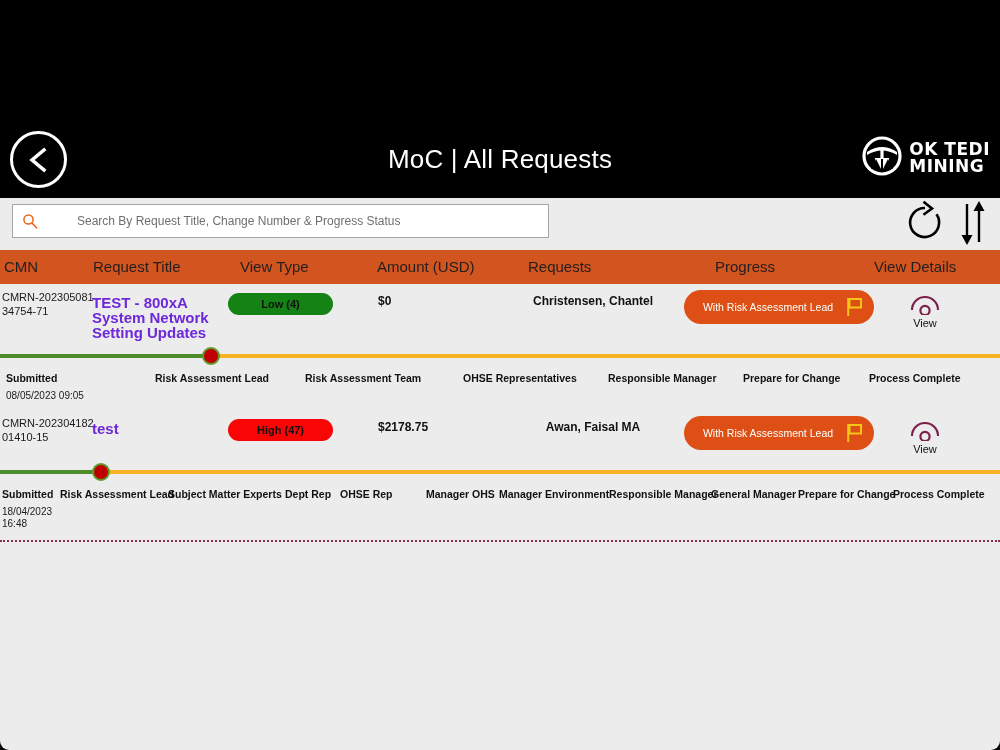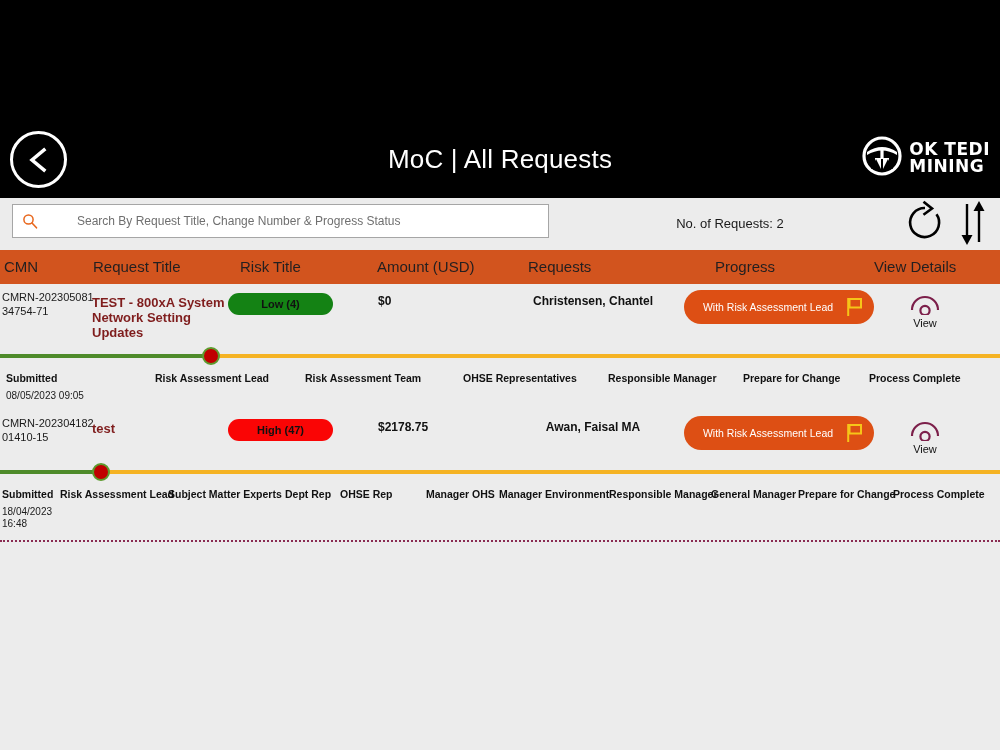--- a/index.html
+++ b/index.html
@@ -14,20 +14,21 @@
     overflow: hidden;
     font-family: "Liberation Sans", sans-serif;
     -webkit-font-smoothing: antialiased;
   }
 
   #app {
     position: relative;
     width: 1000px;
     height: 750px;
     background: #ececec;
+    border-radius: 9px;
   }
 
   
   .top-void {
     position: absolute;
     left: 0; top: 0;
     width: 1000px;
     height: 120px;
     background: #000000;
   }
@@ -192,24 +193,24 @@
   }
 
   .cmn {
     font-size: 11px;
     line-height: 14px;
     color: #1a1a1a;
     width: 92px;
     word-break: break-all;
   }
   .req-title {
-    font-size: 13px;
+    font-size: 15px;
     font-weight: bold;
     line-height: 15px;
-    color: #7f1d1d;
+    color: #6d28d9;
     width: 145px;
   }
   .amount {
     font-size: 12px;
     font-weight: bold;
     color: #111111;
   }
   .requester {
     font-size: 12px;
     font-weight: bold;
@@ -350,21 +351,20 @@
   <div class="toolbar">
     <div class="search-wrap">
       <span class="search-icon">
         <svg width="16" height="16" viewBox="0 0 16 16">
           <circle cx="6.5" cy="6.5" r="4.6" fill="none" stroke="#e8661c" stroke-width="1.5"></circle>
           <line x1="10" y1="10" x2="14.5" y2="14.8" stroke="#e8661c" stroke-width="1.6" stroke-linecap="round"></line>
         </svg>
       </span>
       <input class="search-input" type="text" placeholder="Search By Request Title, Change Number &amp; Progress Status" style="">
     </div>
-    <div class="req-count">No. of Requests: 2</div>
   </div>
 
   <div class="refresh-btn">
     <span>
       <svg width="44" height="46" viewBox="0 0 44 46">
         <path d="M22 8 A14.5 14.5 0 1 0 33.5 14.2" fill="none" stroke="#000000" stroke-width="2.6"></path>
         <polyline points="21.5,2.5 29,8.5 21.5,14" fill="none" stroke="#000000" stroke-width="2.6" stroke-linecap="square"></polyline>
       </svg>
     </span>
   </div>
@@ -376,21 +376,21 @@
         <polygon points="12,45 6.5,35 17.5,35" fill="#000000"></polygon>
         <line x1="24" y1="42" x2="24" y2="6" stroke="#000000" stroke-width="2.4"></line>
         <polygon points="24,1 18.5,11 29.5,11" fill="#000000"></polygon>
       </svg>
     </span>
   </div>
 
   <div class="table-head" id="table-head">
       <div class="th" style="left: 4px;">CMN</div>
       <div class="th" style="left: 93px;">Request Title</div>
-      <div class="th" style="left: 240px;">Risk Title</div>
+      <div class="th" style="left: 240px;">View Type</div>
       <div class="th" style="left: 377px;">Amount (USD)</div>
       <div class="th" style="left: 528px;">Requests</div>
       <div class="th" style="left: 715px;">Progress</div>
       <div class="th" style="left: 874px;">View Details</div>
     </div>
 
   <div id="rows-container">
       <div class="row" style="top: 284px; height: 126px;">
         <div class="cell cmn" style="left: 2px; top: 6px;">CMRN-20230508134754-71</div>
         <div class="cell req-title" style="left: 92px; top: 11px;">TEST - 800xA System Network Setting Updates</div>

